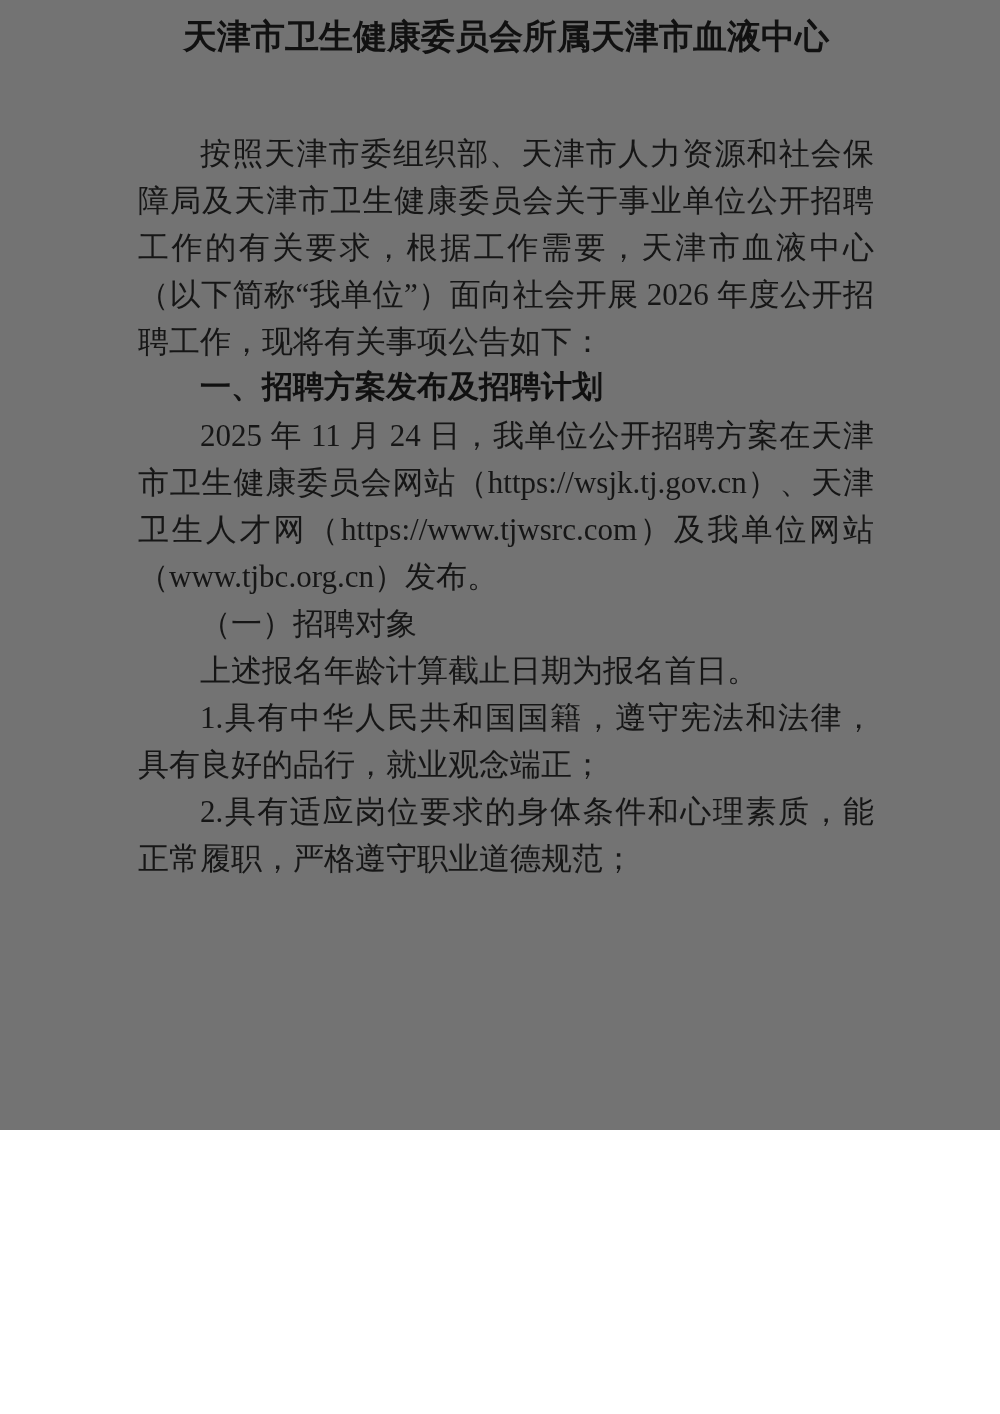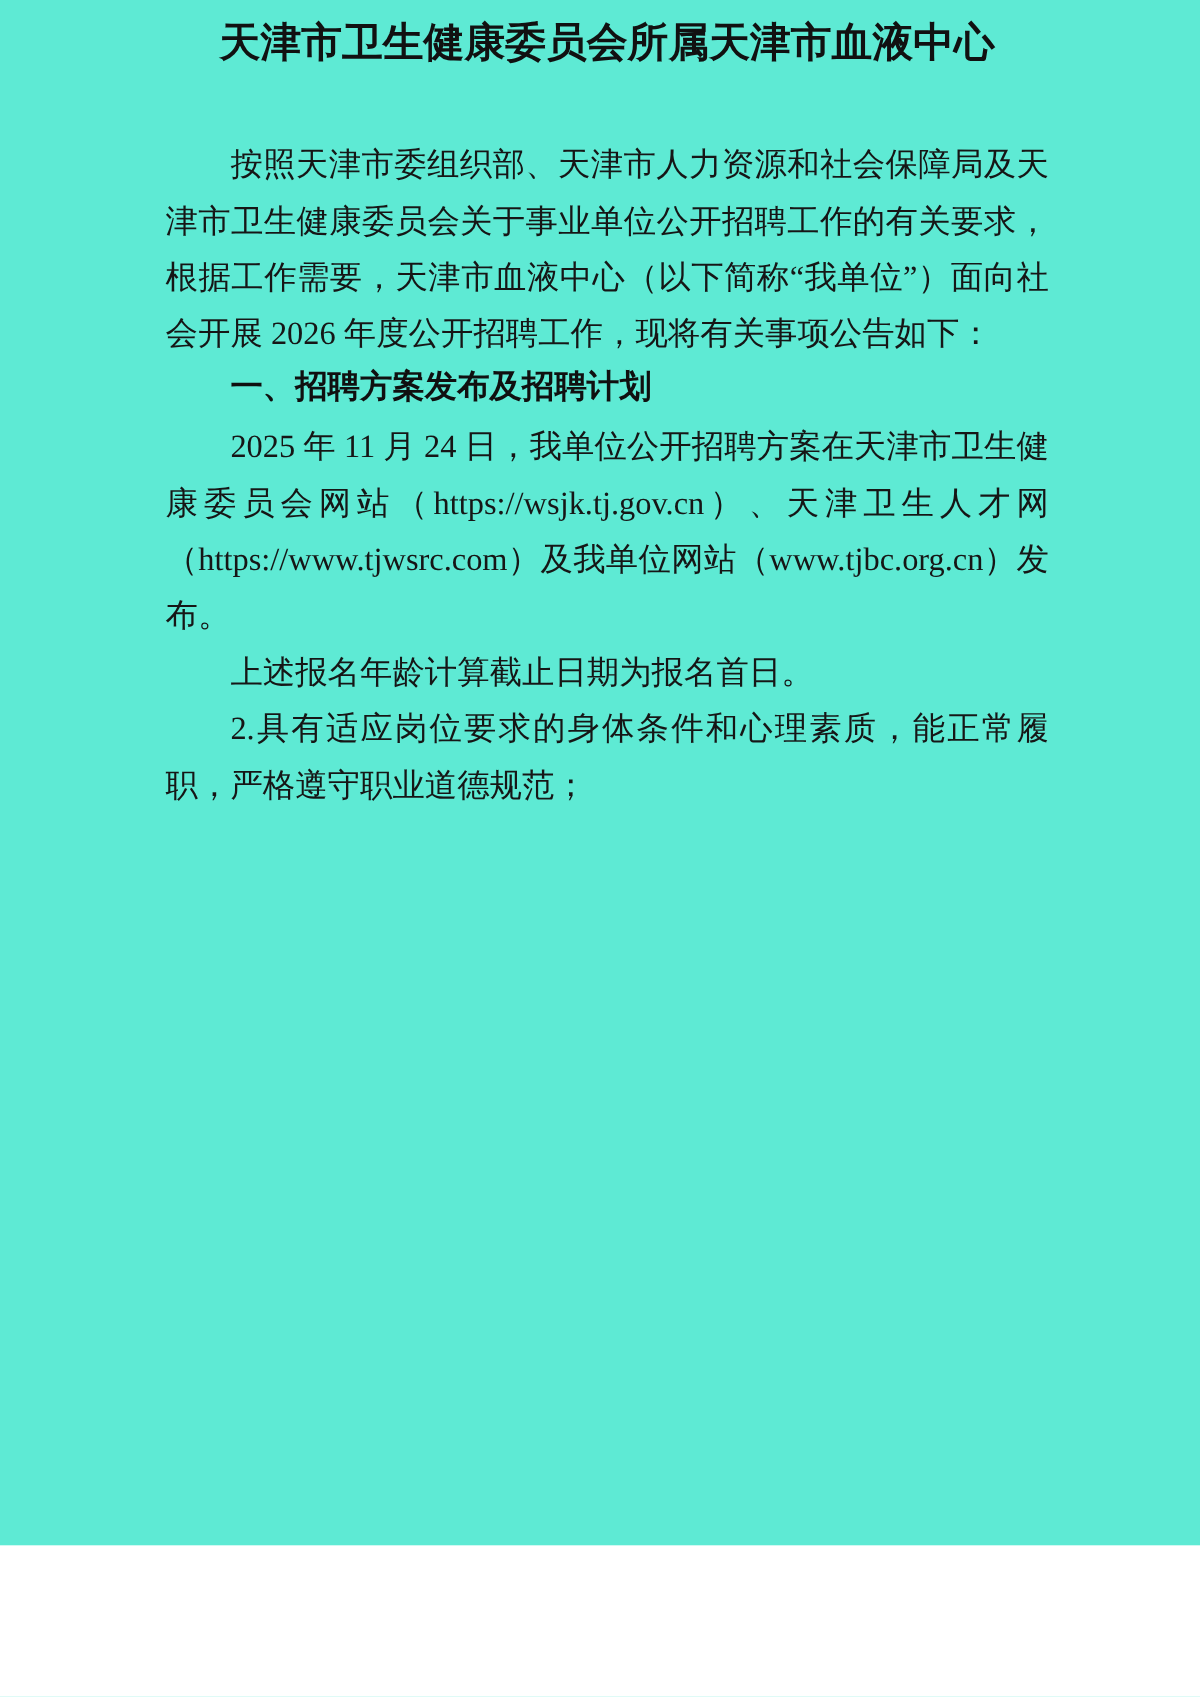--- a/index.html
+++ b/index.html
@@ -3,39 +3,39 @@
 <meta charset="utf-8">
 <style>
   html, body {
     margin: 0;
     padding: 0;
     background: #ffffff;
   }
   .page {
     position: relative;
     width: 1000px;
-    height: 1288px;
-    background: #5eead4;
+    height: 1130px;
+    background: #737373;
     box-sizing: border-box;
     padding: 12px 126px 0 138px;
     color: #151515;
     overflow: hidden;
   }
   .doc-title {
     font-family: "Liberation Sans", "DejaVu Sans", sans-serif;
     font-weight: bold;
     font-size: 34px;
     line-height: 48px;
     text-align: center;
     color: #111111;
   }
   .doc-body {
-    margin-top: 54px;
+    margin-top: 70px;
     font-family: "Liberation Serif", "DejaVu Serif", serif;
-    font-size: 27px;
+    font-size: 31px;
     line-height: 47px;
     text-align: justify;
     color: #161616;
   }
   .doc-body p {
     margin: 0;
     text-indent: 2em;
     word-break: break-word;
   }
   .para {
@@ -54,16 +54,18 @@
 <body>
 
 <div class="page">
   <div class="doc-title">
     <div>天津市卫生健康委员会所属天津市血液中心</div>
   </div>
   <div class="doc-body">
     <p class="para">按照天津市委组织部、天津市人力资源和社会保障局及天津市卫生健康委员会关于事业单位公开招聘工作的有关要求，根据工作需要，天津市血液中心（以下简称“我单位”）面向社会开展 2026 年度公开招聘工作，现将有关事项公告如下：</p>
     <p class="heading-1">一、招聘方案发布及招聘计划</p>
     <p class="para">2025 年 11 月 24 日，我单位公开招聘方案在天津市卫生健康委员会网站（https://wsjk.tj.gov.cn）、天津卫生人才网（https://www.tjwsrc.com）及我单位网站（www.tjbc.org.cn）发布。</p>
+    <p class="heading-2">（一）招聘对象</p>
     <p class="para">上述报名年龄计算截止日期为报名首日。</p>
+    <p class="para">1.具有中华人民共和国国籍，遵守宪法和法律，具有良好的品行，就业观念端正；</p>
     <p class="para">2.具有适应岗位要求的身体条件和心理素质，能正常履职，严格遵守职业道德规范；</p>
   </div>
 </div>
 
 </body></html>

